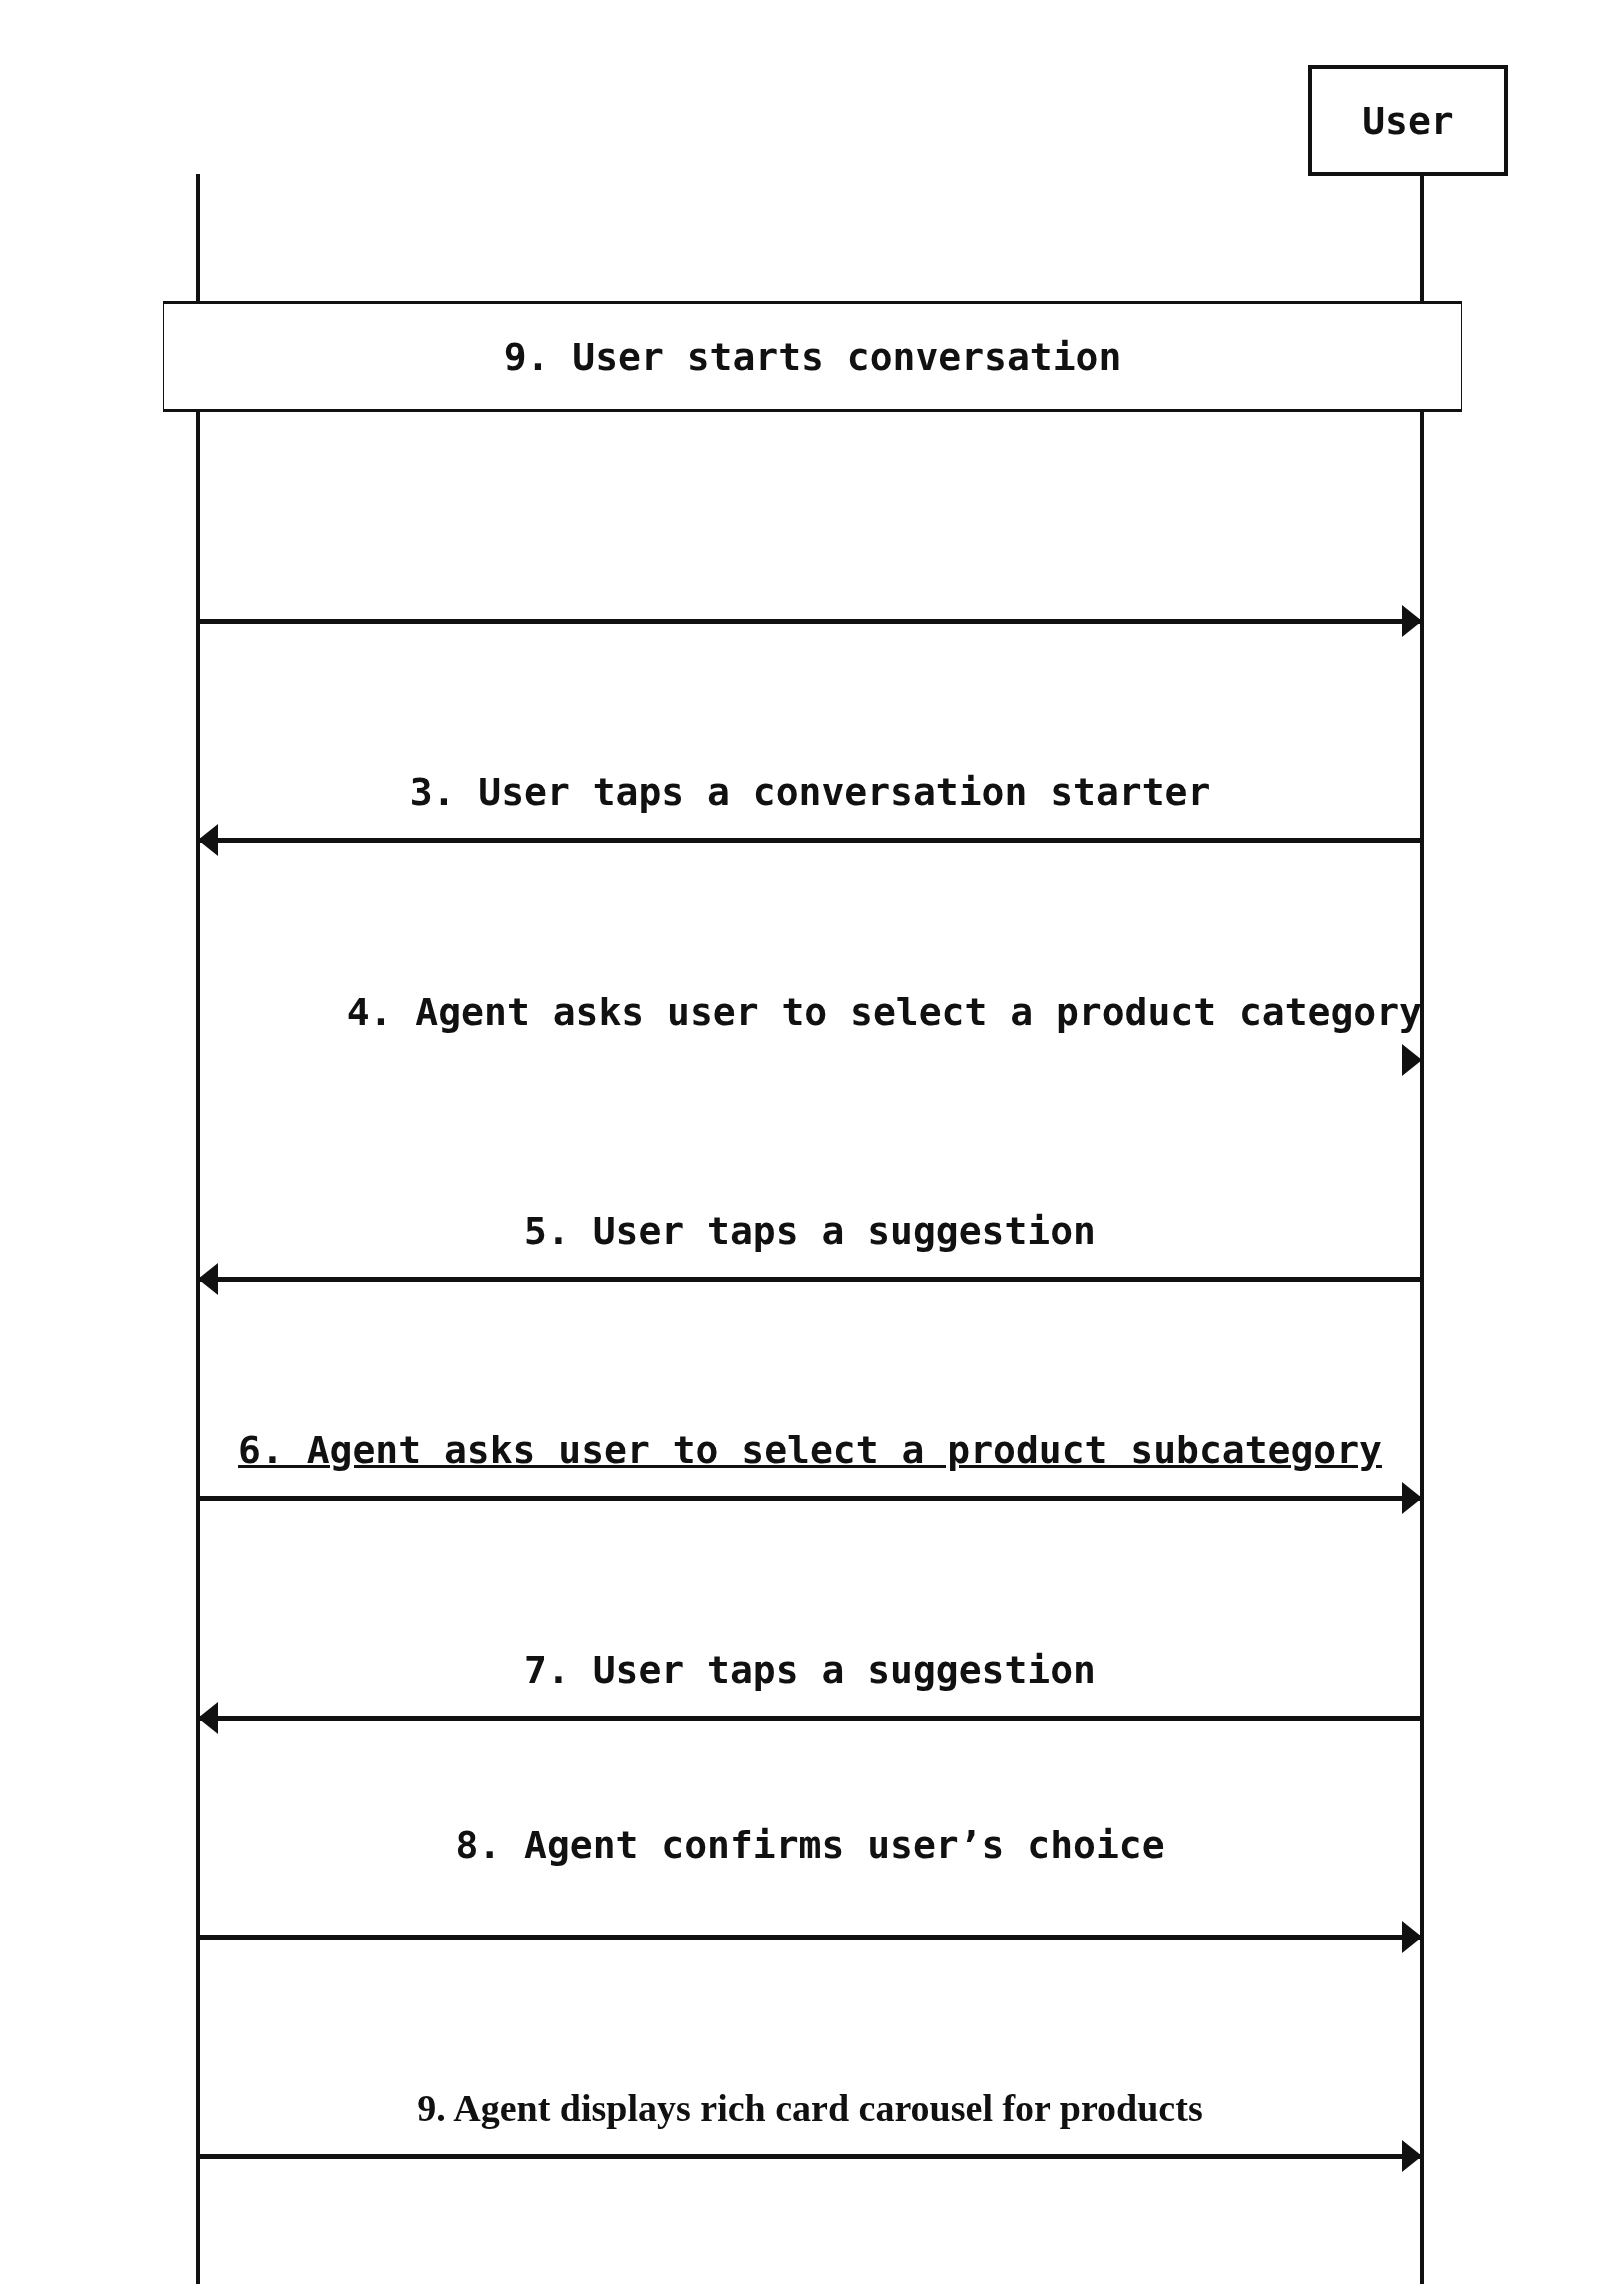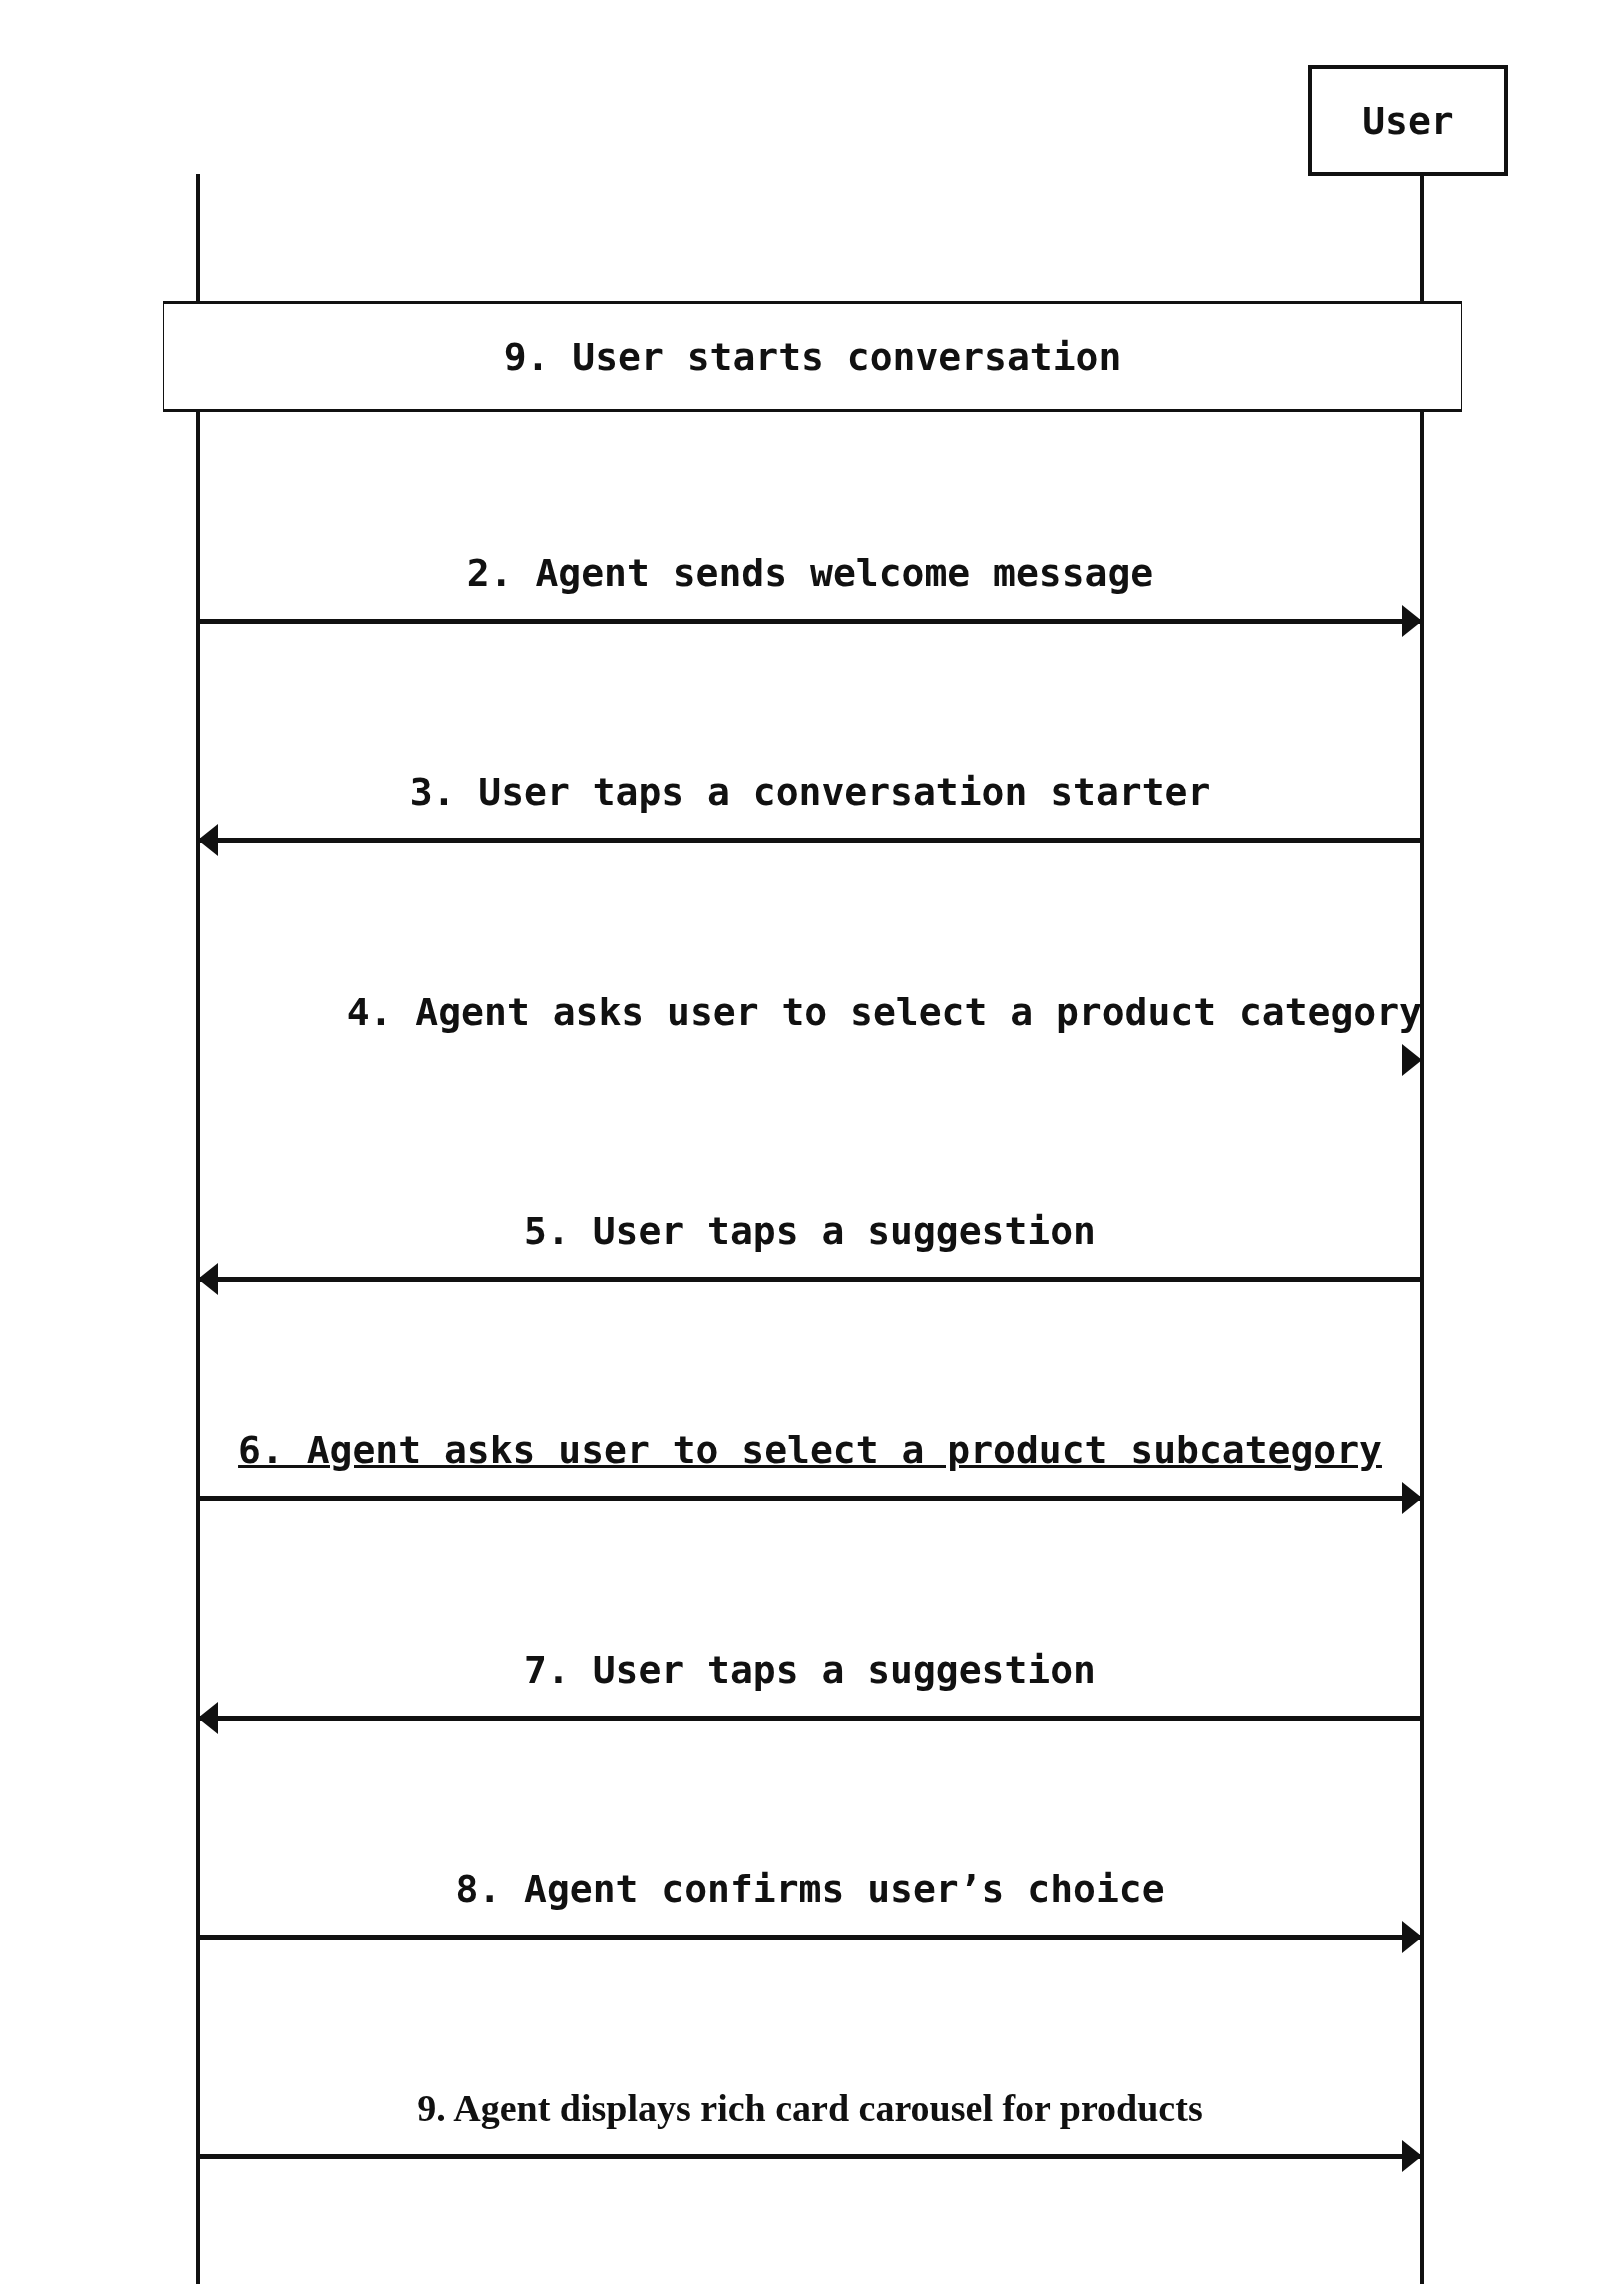--- a/index.html
+++ b/index.html
@@ -98,23 +98,20 @@
   <div class="actor-box pos-right pos-top">
     <span>User</span>
   </div>
 
   <div class="banner">
     <span>9. User starts conversation</span>
   </div>
 
   <div id="messages">
       <div class="msg right" style="top: 505px;">
-        <div class="msg-label">
-          <div>2. Agent sends welcome message</div>
-        </div>
         <div class="msg-line">
           <div class="arrowhead"></div>
         </div>
       </div>
       <div class="msg left" style="top: 724px;">
         <div class="msg-label">
           <div>3. User taps a conversation starter</div>
         </div>
         <div class="msg-line">
           <div class="arrowhead"></div>
@@ -145,21 +142,21 @@
         </div>
       </div>
       <div class="msg left" style="top: 1602px;">
         <div class="msg-label">
           <div>7. User taps a suggestion</div>
         </div>
         <div class="msg-line">
           <div class="arrowhead"></div>
         </div>
       </div>
-      <div class="msg right" style="top: 1821px;">
+      <div class="msg right" style="top: 1821px; gap: 44px;">
         <div class="msg-label">
           <div>8. Agent confirms user’s choice</div>
         </div>
         <div class="msg-line">
           <div class="arrowhead"></div>
         </div>
       </div>
       <div class="msg right" style="top: 2040px; font-family: Liberation Serif, serif;">
         <div class="msg-label">
           <div>9. Agent displays rich card carousel for products</div>

